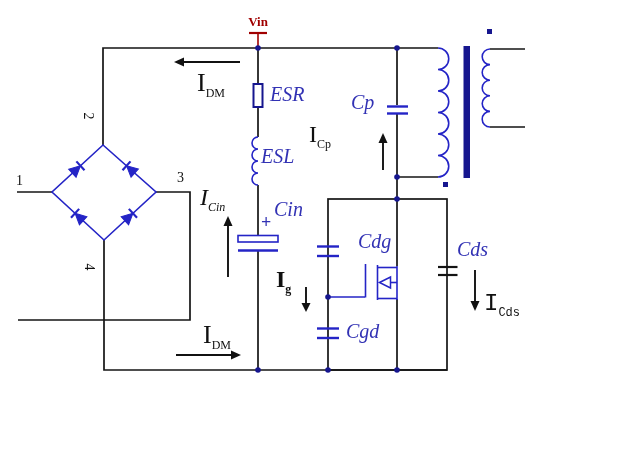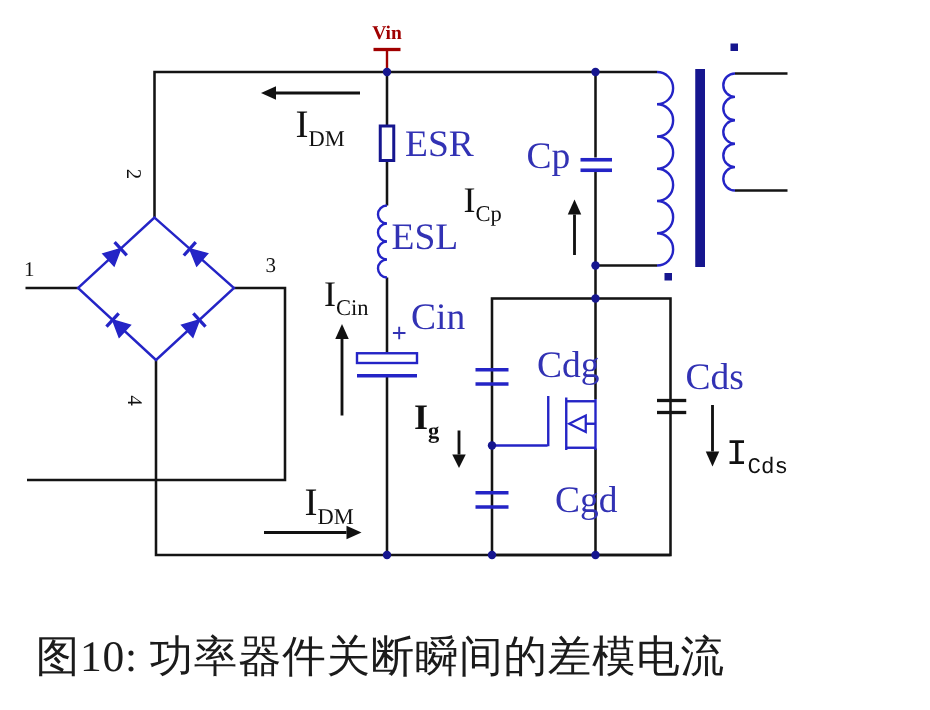--- a/index.html
+++ b/index.html
@@ -13,23 +13,23 @@
   .w{stroke:var(--wire);stroke-width:1.7;fill:none;}
   .bw{stroke:var(--blue);stroke-width:1.6;fill:none;}
   .bc{stroke:var(--blue);stroke-width:2.4;fill:none;}
   .nv{stroke:var(--navy);fill:none;}
   .dot{fill:var(--navy);}
   .sq{fill:var(--navy);}
   .ah{fill:#111;stroke:none;}
   .al{stroke:#111;stroke-width:1.9;fill:none;}
   .dfill{fill:var(--blue);stroke:var(--blue);stroke-width:1;}
   .dbar{stroke:var(--blue);stroke-width:2.2;fill:none;}
-  .lbl{position:absolute;color:var(--labelBlue);font-size:25px;line-height:1;white-space:nowrap;}
+  .lbl{position:absolute;color:var(--labelBlue);font-size:20px;line-height:1;white-space:nowrap;font-style:italic;}
   .cur{position:absolute;color:#101010;font-size:26px;line-height:1;white-space:nowrap;}
-  .cur .sub{font-size:15px;position:relative;top:6px;}
+  .cur .sub{font-size:12px;position:relative;top:6px;}
   .term{position:absolute;color:var(--red);font-size:13px;font-weight:bold;width:30px;text-align:center;line-height:1;}
   .node{position:absolute;color:#101010;font-size:14px;line-height:1;}
   .rot{transform:rotate(90deg);}
   .plus{position:absolute;color:var(--labelBlue);font-weight:bold;line-height:1;}
   #caption{position:absolute;left:0;right:0;top:418px;text-align:center;padding-right:18px;
            font-size:29px;color:var(--text);letter-spacing:0.5px;}
   #watermark{position:absolute;left:410px;top:449px;font-family:"Liberation Sans","DejaVu Sans",sans-serif;
              font-size:17px;color:var(--green);letter-spacing:0.5px;}
 </style>
 </head>
@@ -186,25 +186,24 @@
   <div class="node rot" style="left:84px;top:109px;">2</div>
   <div class="node" style="left:177px;top:171px;">3</div>
   <div class="node rot" style="left:85px;top:260px;">4</div>
 
   <div class="lbl" style="left:270px;top:84px;">ESR</div>
   <div class="lbl" style="left:261px;top:146px;">ESL</div>
   <div class="lbl" style="left:274px;top:199px;">Cin</div>
   <div class="plus" style="left:261px;top:213px;font-size:18px;">+</div>
   <div class="lbl" style="left:351px;top:92px;">Cp</div>
   <div class="lbl" style="left:358px;top:231px;">Cdg</div>
-  <div class="lbl" style="left:346px;top:321px;margin-left:24px;">Cgd</div>
+  <div class="lbl" style="left:346px;top:321px;">Cgd</div>
   <div class="lbl" style="left:457px;top:239px;">Cds</div>
   <div class="plus" style="left:599px;top:60px;font-size:20px;">+</div>
 
   <div class="cur" style="left:197px;top:70px;"><span>I</span><span class="sub">DM</span></div>
-  <div class="cur" style="left:216px;top:185px;font-size:24px;"><span>I</span><span class="sub">Cin</span></div>
+  <div class="cur" style="left:200px;top:185px;font-size:24px;font-style:italic;"><span>I</span><span class="sub">Cin</span></div>
   <div class="cur" style="left:309px;top:122px;font-size:24px;"><span>I</span><span class="sub">Cp</span></div>
   <div class="cur" style="left:276px;top:267px;font-size:24px;font-weight:bold;"><span>I</span><span class="sub">g</span></div>
   <div class="cur" style="left:484px;top:292px;font-size:24px;font-family:Liberation Mono, monospace;"><span>I</span><span class="sub">Cds</span></div>
   <div class="cur" style="left:203px;top:322px;"><span>I</span><span class="sub">DM</span></div>
 
-  <div id="caption">图10: 功率器件关断瞬间的差模电流</div>
 </div>
 
 </body></html>

